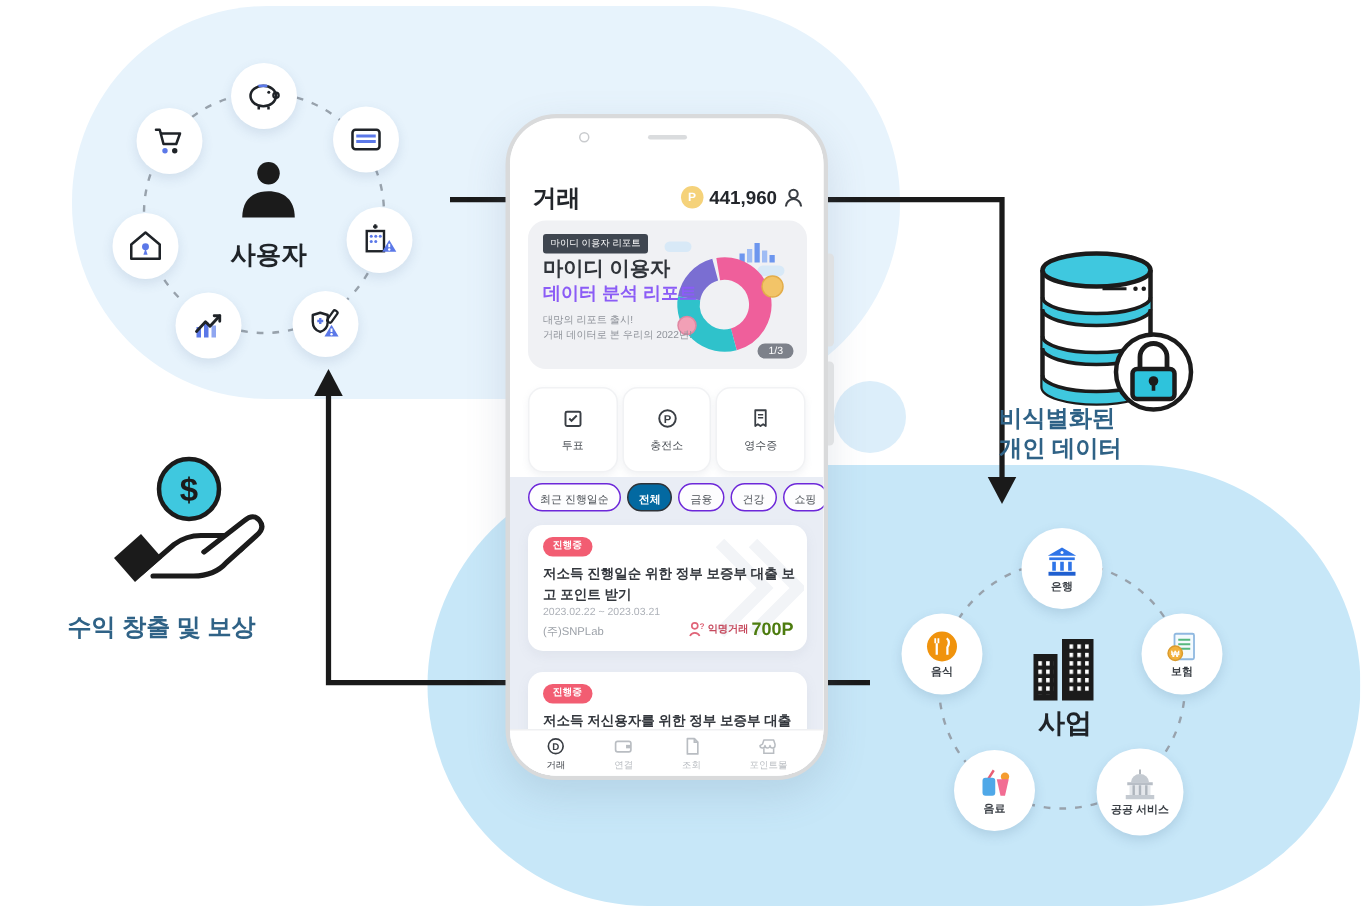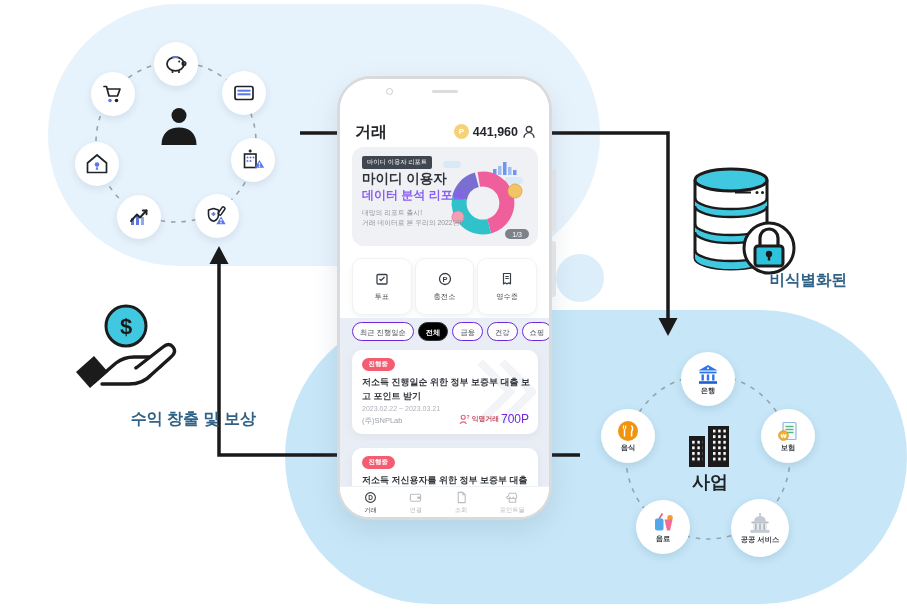--- a/index.html
+++ b/index.html
@@ -11,21 +11,21 @@
   .blob-bottom{left:285px;top:310px;width:622px;height:294px;border-radius:150px;background:#C7E7F8;}
   .deco-circle{left:556px;top:254px;width:48px;height:48px;border-radius:50%;background:#DCEEFA;}
   .flow-svg{left:0;top:0;width:907px;height:610px;}
   
   .unode{width:44px;height:44px;border-radius:50%;background:#fff;box-shadow:0 3px 8px rgba(70,100,140,.14);
          display:flex;align-items:center;justify-content:center;}
   .bnode{width:54px;height:54px;border-radius:50%;background:#fff;box-shadow:0 3px 8px rgba(60,100,140,.18);
          display:flex;flex-direction:column;align-items:center;justify-content:center;gap:1px;}
   .bnode .blabel{font-size:7.3px;color:#3A3F45;font-weight:600;white-space:nowrap;}
   .group-label{font-weight:800;color:#1F2328;text-align:center;}
-  .side-label{color:#2F6286;font-weight:600;text-align:right;line-height:1.32;margin-left:31px;}
+  .side-label{color:#2F6286;font-weight:600;text-align:left;line-height:1.32;}
   
   .phone{left:337px;top:76px;width:215px;height:444px;background:#fff;border:3px solid #D9DADB;
          border-radius:34px;box-sizing:border-box;box-shadow:0 10px 26px rgba(100,120,150,.18);}
   .side-btn{position:absolute;right:-7px;width:4px;background:#DFE1E3;border-radius:0 3px 3px 0;}
   .screen{position:absolute;left:0;top:0;right:0;bottom:0;border-radius:30px;overflow:hidden;background:#fff;}
   .cam{position:absolute;left:46px;top:9px;width:7px;height:7px;border-radius:50%;border:1.5px solid #C9CBCE;box-sizing:border-box;}
   .speaker{position:absolute;left:50%;transform:translateX(-50%);top:11px;width:26px;height:3px;border-radius:2px;background:#DADCDE;}
   .app-title{position:absolute;left:15px;top:43px;font-size:16px;font-weight:800;color:#23262B;}
   .points{position:absolute;right:13px;top:45px;display:flex;align-items:center;gap:4px;}
   .coin{width:15px;height:15px;border-radius:50%;background:#F5D27A;color:#fff;font-size:8px;font-weight:800;
@@ -41,31 +41,31 @@
          padding:1.5px 7px;border-radius:8px;}
   .quick-row{position:absolute;left:12px;right:12px;top:179px;display:flex;gap:3px;}
   .qcard{flex:1;height:55px;background:#fff;border:1px solid #F1F2F4;border-radius:10px;
          box-shadow:0 2px 5px rgba(150,160,175,.12);display:flex;flex-direction:column;align-items:center;
          justify-content:center;gap:5px;}
   .qcard .qlabel{font-size:7.3px;color:#4A4F55;}
   .list-bg{position:absolute;left:0;right:0;top:239px;bottom:0;background:#E9EDF5;}
   .chips{position:absolute;left:12px;top:243px;display:flex;gap:4px;}
   .chip{height:19px;line-height:19px;padding:0 7px;border-radius:10px;font-size:7.3px;color:#4A4F55;
         background:#FDFDFE;border:1px solid #6d28d9;white-space:nowrap;box-sizing:border-box;}
-  .chip.sel{background:#000000;border-color:#2F3338;color:#fff;font-weight:700;}
+  .chip.sel{background:#0369a1;border-color:#2F3338;color:#fff;font-weight:700;}
   .lcard{position:absolute;left:12px;width:186px;background:#fff;border-radius:10px;
          box-shadow:0 3px 8px rgba(140,150,170,.10);overflow:hidden;}
   .pbadge{position:absolute;left:10px;top:8px;height:12.5px;line-height:12.5px;padding:0 6.5px;background:#F25D72;
           color:#fff;font-size:6.5px;font-weight:700;border-radius:7px;}
   .ltitle{position:absolute;left:10px;top:26px;width:168px;font-size:9px;font-weight:700;color:#33373D;line-height:1.55;}
   .ldate{position:absolute;left:10px;top:55px;font-size:7px;color:#ADB1B8;}
   .lcompany{position:absolute;left:10px;top:66px;font-size:7.5px;color:#9CA1A8;}
   .lreward{position:absolute;right:9px;top:62px;display:flex;align-items:center;gap:2px;}
   .ltag{font-size:6.8px;font-weight:700;color:#C64A5E;}
-  .lpts{font-size:12px;font-weight:400;color:#6d28d9;}
+  .lpts{font-size:12px;font-weight:700;color:#4d7c0f;}
   .navbar{position:absolute;left:0;right:0;top:407px;height:31px;background:#fff;border-top:1px solid #EFF0F2;
           display:flex;align-items:center;justify-content:space-around;padding:0 8px;}
   .nitem{display:flex;flex-direction:column;align-items:center;gap:2px;color:#B9BDC2;}
   .nitem.active{color:#3A3E44;}
   .nitem .nlabel{font-size:6.3px;}
 </style>
 </head>
 <body>
 
 <div class="canvas">
@@ -80,20 +80,21 @@
     <path d="M300,133 H668 V320" fill="none" stroke="#1A1A1A" stroke-width="3.5"></path>
     <polygon points="658.5,318 677.5,318 668,336" fill="#1A1A1A"></polygon>
     <path d="M580,455 H219 V262" fill="none" stroke="#1A1A1A" stroke-width="3.5"></path>
     <polygon points="209.5,264 228.5,264 219,246" fill="#1A1A1A"></polygon>
   </svg>
 
   <svg class="abs" style="left:156px;top:104px" width="46" height="46" viewBox="0 0 46 46">
     <circle cx="23" cy="11.5" r="7.5" fill="#1b1b1b"></circle>
     <path d="M5.5,41 C5.5,29 13,23.5 23,23.5 C33,23.5 40.5,29 40.5,41 Z" fill="#1b1b1b"></path>
   </svg>
+  <div class="abs group-label" style="left:119px;top:158px;width:120px;font-size:17px">사용자</div>
 
   <div class="abs unode" style="left:154px;top:42px">
     <svg width="26" height="26" viewBox="0 0 26 26">
       <ellipse cx="12.5" cy="13" rx="8.5" ry="6.8" fill="none" stroke="#1F2328" stroke-width="1.7"></ellipse>
       <circle cx="21" cy="12.5" r="1.8" fill="none" stroke="#1F2328" stroke-width="1.5"></circle>
       <line x1="9.5" y1="20" x2="9.5" y2="22" stroke="#1F2328" stroke-width="1.7"></line>
       <line x1="16" y1="20" x2="16" y2="22" stroke="#1F2328" stroke-width="1.7"></line>
       <line x1="10" y1="6.2" x2="14.5" y2="6.2" stroke="#5B78E8" stroke-width="1.8" stroke-linecap="round"></line>
       <circle cx="16.2" cy="10.5" r="1" fill="#1F2328"></circle>
     </svg>
@@ -179,20 +180,21 @@
     <circle cx="76" cy="28.5" r="1.5" fill="#1b1b1b"></circle>
       <circle cx="81.5" cy="28.5" r="1.5" fill="#1b1b1b"></circle>
     <circle cx="88" cy="84" r="25" fill="#fff" stroke="#1b1b1b" stroke-width="3"></circle>
     <path d="M79,82 V74 A9,9 0 0 1 97,74 V82" fill="none" stroke="#1b1b1b" stroke-width="3.2"></path>
     <rect x="74" y="82" width="28" height="20" rx="3" fill="#2EC3DC" stroke="#1b1b1b" stroke-width="3"></rect>
     <circle cx="88" cy="90" r="3.2" fill="#1b1b1b"></circle>
     <line x1="88" y1="92" x2="88" y2="96.5" stroke="#1b1b1b" stroke-width="2.4"></line>
   </svg>
   <div class="abs side-label" style="left:666px;top:270px;width:150px;font-size:15.5px">
     <div>비식별화된</div>
+    <div>개인 데이터</div>
   </div>
 
   <svg class="abs" style="left:687px;top:424px" width="46" height="46" viewBox="0 0 46 46">
     <defs>
       <pattern id="win" width="5.2" height="5.6" patternUnits="userSpaceOnUse">
         <rect width="2.4" height="2.9" fill="#fff"></rect>
       </pattern>
     </defs>
     <rect x="2" y="12" width="16" height="31" fill="#1b1b1b"></rect>
     <rect x="4.5" y="15" width="11" height="24" fill="url(#win)"></rect>

